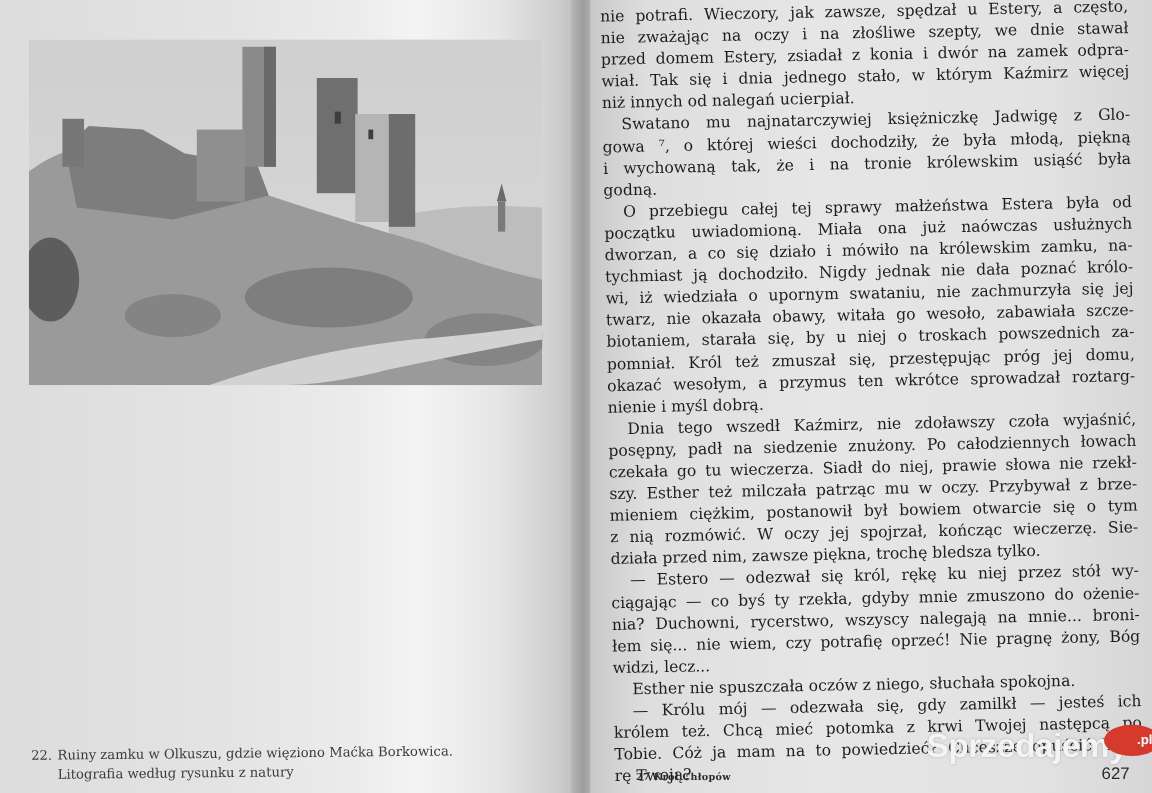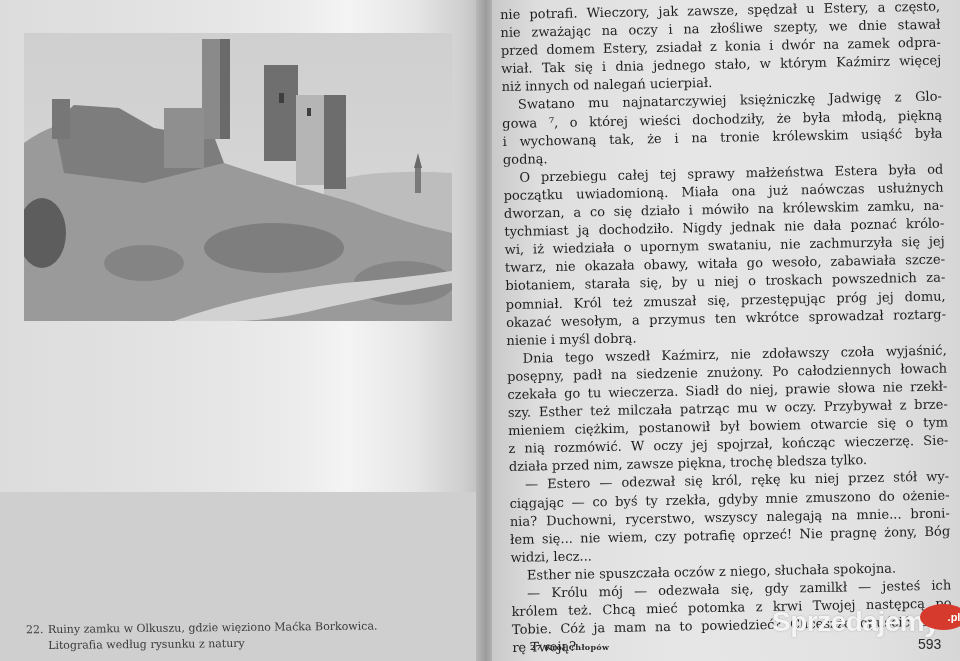--- a/index.html
+++ b/index.html
@@ -3,21 +3,21 @@
 <meta charset="utf-8">
 <style>
   html, body { margin: 0; padding: 0; }
   body {
     width: 960px; height: 661px; overflow: hidden; position: relative;
     background: #cfcfcf;
     font-family: "DejaVu Serif", serif;
   }
   .spread { position: absolute; inset: 0; }
   .page-left {
-    position: absolute; left: 0; top: 0; width: 482px; height: 492px;
+    position: absolute; left: 0; top: 0; width: 482px; height: 661px;
     background: linear-gradient(90deg, #dcdcdc 0%, #e4e4e4 40%, #ececec 62%, #f4f4f4 72%, #e6e6e6 86%, #cfcfcf 96%, #bdbdbd 100%);
   }
   .gutter {
     position: absolute; left: 476px; top: 0; width: 22px; height: 661px;
     background: linear-gradient(90deg, #b8b8b8 0%, #9c9c9c 45%, #c4c4c4 100%);
   }
   .page-right {
     position: absolute; left: 492px; top: 0; width: 468px; height: 661px;
     background: linear-gradient(90deg, #c9c9c9 0%, #dedede 10%, #e6e6e6 40%, #e2e2e2 80%, #d6d6d6 100%);
   }
@@ -157,17 +157,17 @@
       <span class="line">łem się... nie wiem, czy potrafię oprzeć! Nie pragnę żony, Bóg</span>
       <span class="line last">widzi, lecz...</span>
       <span class="line last" style="padding-left: 16px;">Esther nie spuszczała oczów z niego, słuchała spokojna.</span>
       <span class="line" style="padding-left: 16px;">— Królu mój — odezwała się, gdy zamilkł — jesteś ich</span>
       <span class="line">królem też. Chcą mieć potomka z krwi Twojej następcą po</span>
       <span class="line">Tobie. Cóż ja mam na to powiedzieć? Chceszże opuścić Este-</span>
       <span class="line last">rę Twoją?</span>
     </div>
 
   <div class="footer-left">27 Król Chłopów</div>
-  <div class="page-number">593</div>
+  <div class="page-number">627</div>
 
   <div class="watermark">Sprzedajemy</div>
   <div class="watermark-badge">.pl</div>
 </div>
 
 </body></html>

